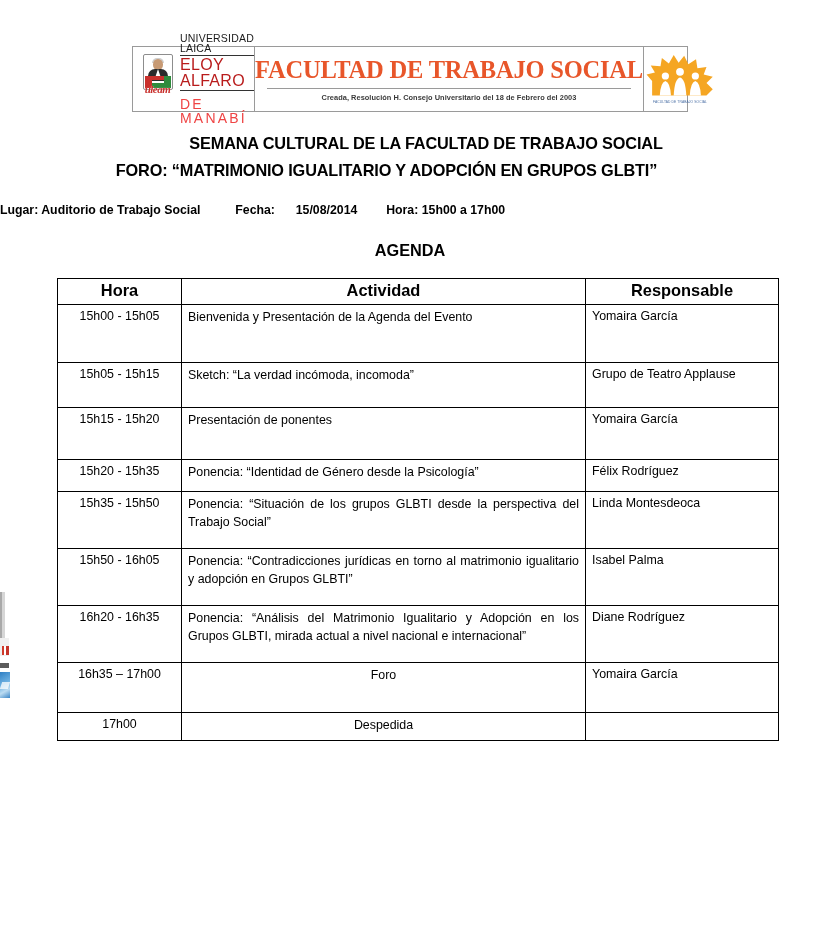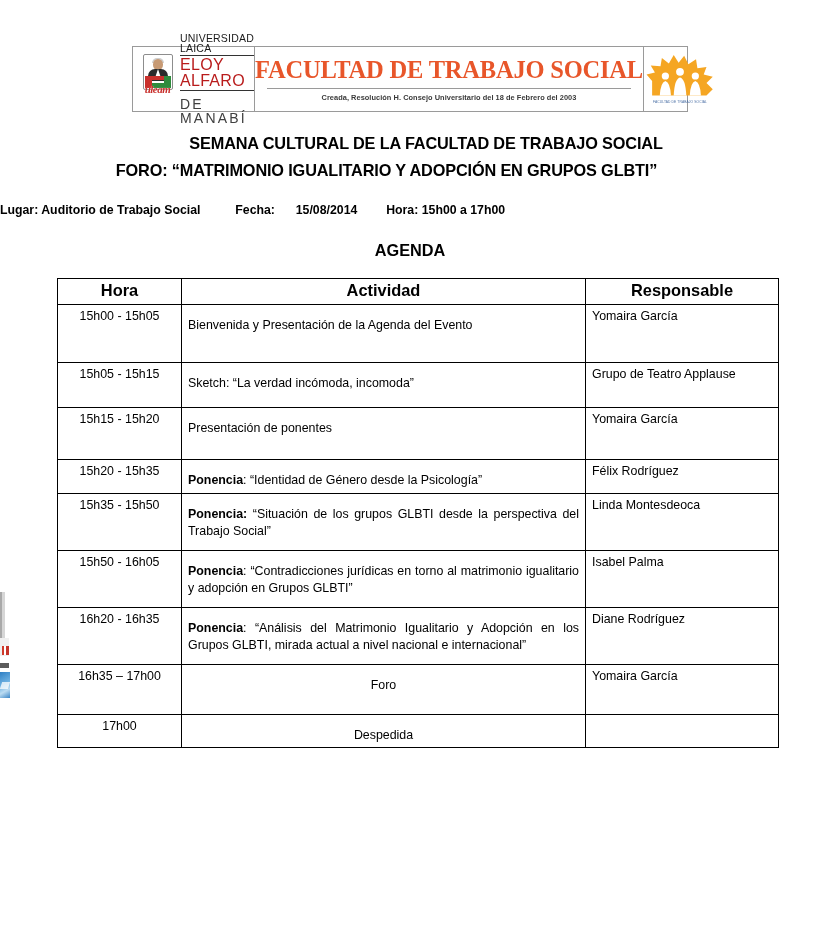--- a/index.html
+++ b/index.html
@@ -215,21 +215,21 @@
     display: inline-block;
     padding-bottom: 0px;
     margin-top: 1px;
     color: #b91c1c;
   }
   .uleam-l3 {
     font-size: 14px;
     letter-spacing: 2.2px;
     display: block;
     margin-top: 6px;
-    color: #404040;
+    color: #ef4444;
   }
 
   .lh-center {
     flex: 1;
     display: flex;
     flex-direction: column;
     justify-content: center;
     align-items: center;
     border-right: 1px solid #9a9a9a;
     box-sizing: border-box;
@@ -355,32 +355,32 @@
 
   td.cell-hora {
     text-align: center;
     white-space: nowrap;
     padding-top: 4px;
   }
   td.cell-act {
     text-align: justify;
     text-justify: inter-word;
     line-height: 1.42;
-    padding-top: 12px;
+    padding-top: 4px;
     margin-top: 47px;
   }
   td.cell-act.is-center {
     text-align: center;
   }
   td.cell-resp {
     text-align: left;
     white-space: nowrap;
     padding-top: 4px;
   }
-  .lbl-ponencia { font-weight: bold; }
+  .lbl-ponencia { font-weight: normal; }
 </style>
 </head>
 <body>
 
 <div class="edge-artifacts">
   <div class="edge-strip-gray"></div>
   <div class="edge-strip-light"></div>
   <div class="edge-chip-red"></div>
   <div class="edge-strip-dark"></div>
   <div class="edge-chip-blue"></div>

